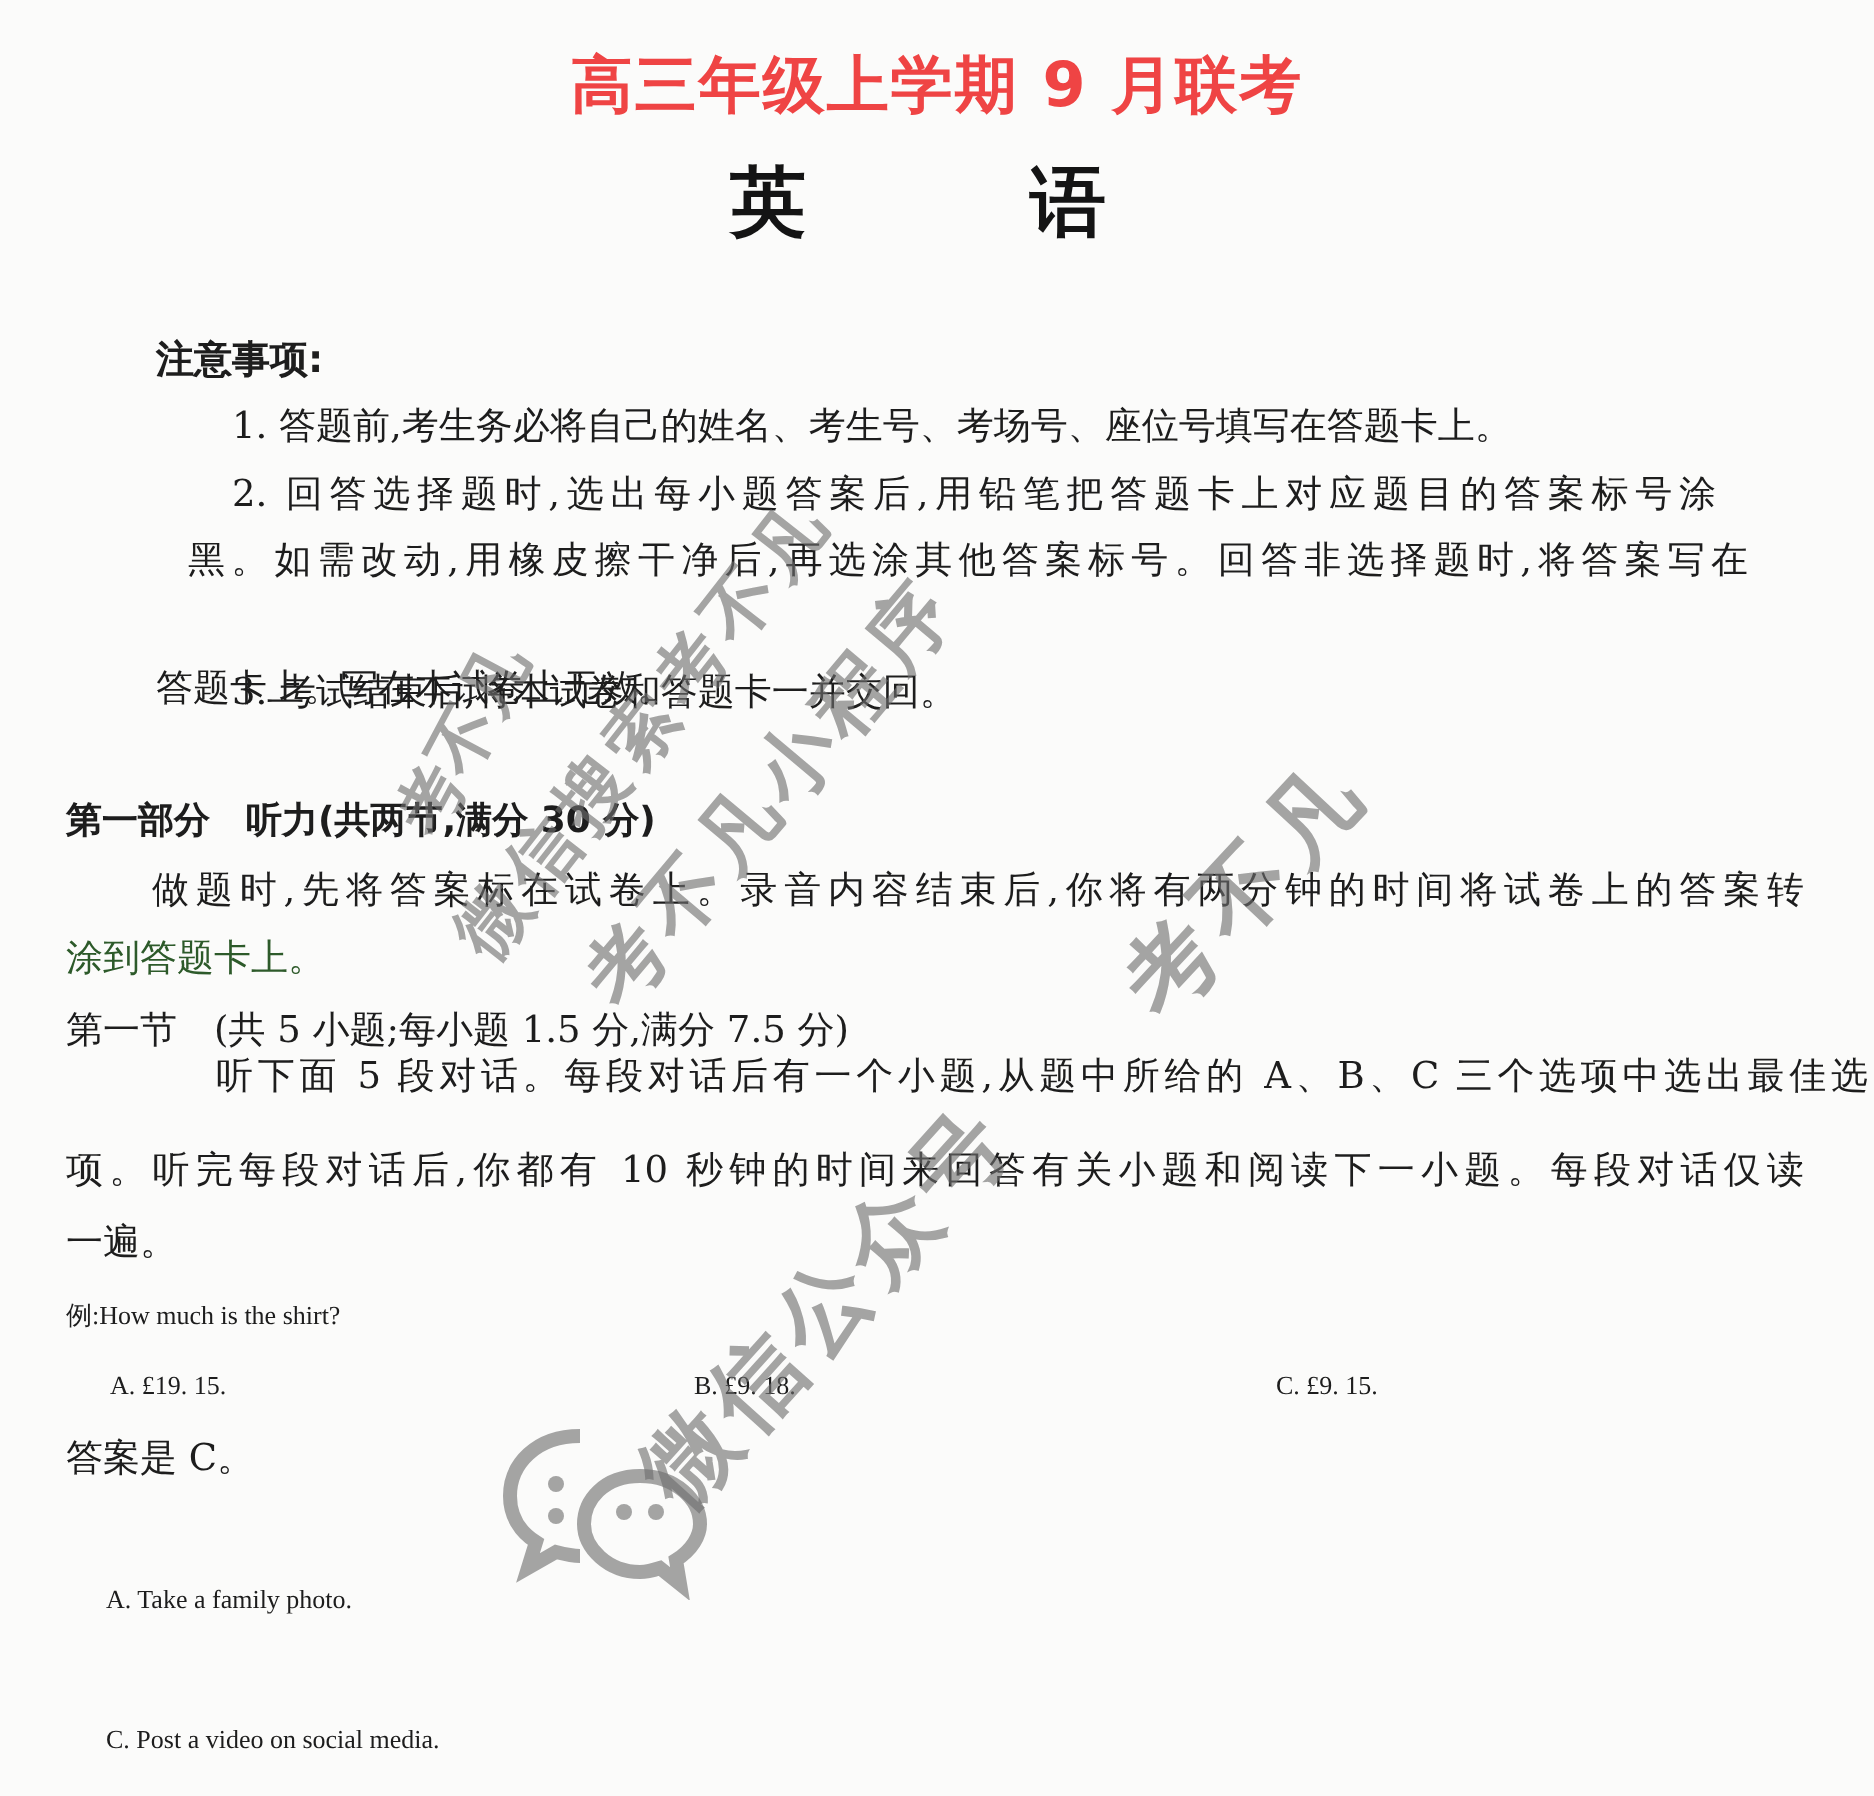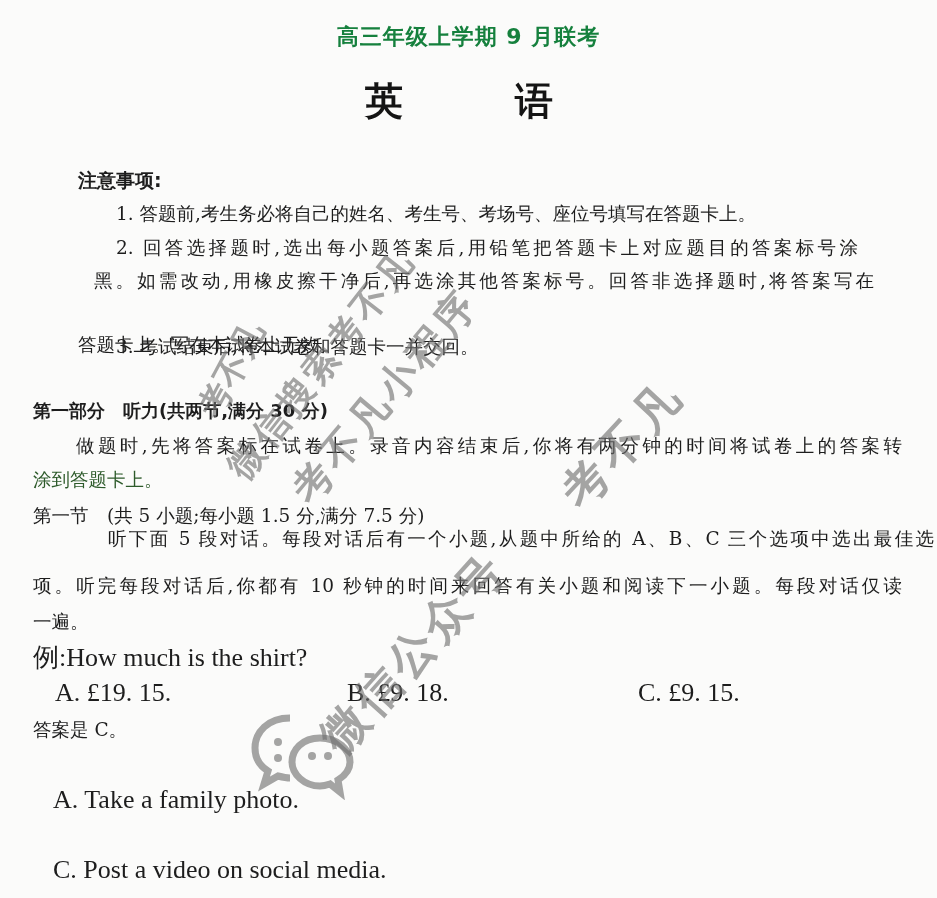--- a/index.html
+++ b/index.html
@@ -20,23 +20,23 @@
       left: 0; top: 0;
       width: 937px; height: 898px;
     }
     .title {
       position: absolute;
       left: 0; right: 0;
       top: 22px;
       text-align: center;
       font-family: "DejaVu Sans", "Liberation Sans", sans-serif;
       font-weight: bold;
-      font-size: 22px;
+      font-size: 31px;
       letter-spacing: 1px;
-      color: #15803d;
+      color: #ef4444;
     }
     .subject {
       position: absolute;
       left: 365px;
       top: 76px;
       font-family: "DejaVu Sans", "Liberation Sans", sans-serif;
       font-weight: bold;
       font-size: 38px;
       color: #141414;
       display: flex;
@@ -53,21 +53,21 @@
       font-weight: bold;
       font-family: "DejaVu Sans", "Liberation Sans", sans-serif;
     }
     .notice-heading {
       left: 78px; top: 167px;
       font-size: 19px;
     }
     .green { color: #2d5a2a; }
     .eng {
       font-family: "Liberation Serif", "DejaVu Serif", serif;
-      font-size: 26px;
+      font-size: 13px;
     }
     .justify {
       text-align: justify;
       text-align-last: justify;
     }
     
     .wm {
       position: absolute;
       font-family: "DejaVu Sans", "Liberation Sans", sans-serif;
       font-weight: bold;

